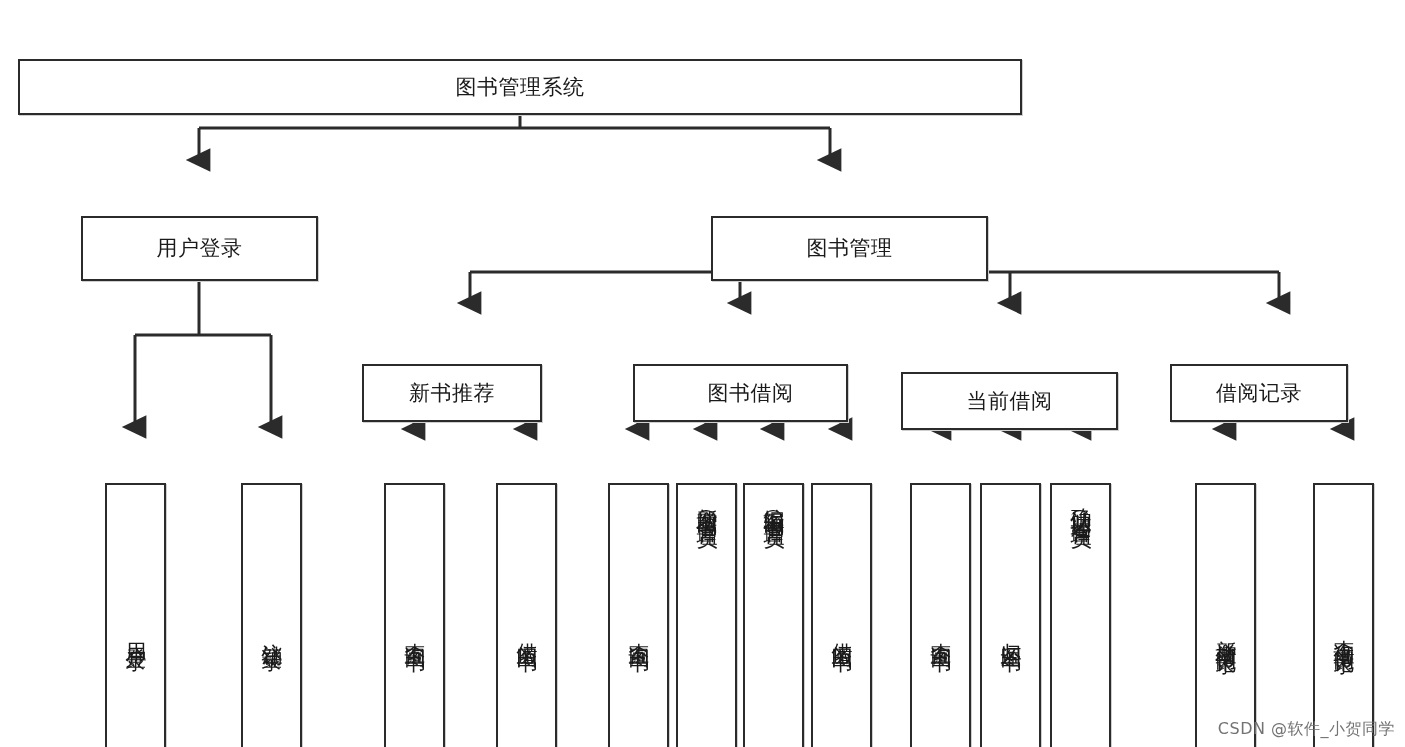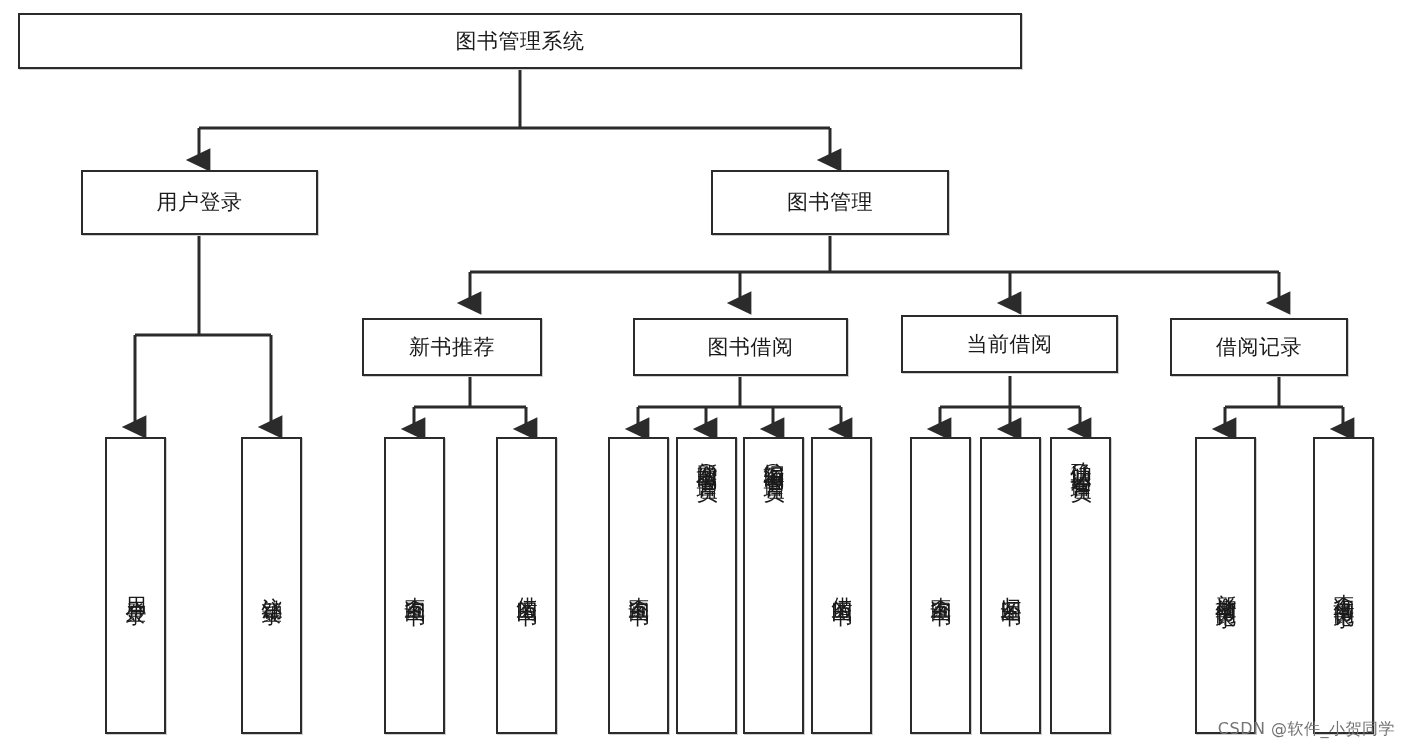--- a/index.html
+++ b/index.html
@@ -29,20 +29,21 @@
   .node {
     position: absolute;
     box-sizing: border-box;
     border: 2px solid #2b2b2b;
     background: #ffffff;
     display: flex;
     align-items: center;
     justify-content: center;
     color: #1a1a1a;
     box-shadow: 1px 1px 0 #cfcfcf;
+    margin-top: 46px;
   }
   .node .label {
     font-size: 21px;
     line-height: 1.15;
     letter-spacing: 0.5px;
     white-space: nowrap;
   }
   .node.leaf {
     align-items: flex-start;
     justify-content: center;
@@ -127,31 +128,31 @@
     </g>
   </svg>
 
   <div class="node" style="left:18px; top:13px; width:1004px; height:56px;">
     <span class="label">图书管理系统</span>
   </div>
 
   <div class="node" style="left:81px; top:170px; width:237px; height:65px;">
     <span class="label">用户登录</span>
   </div>
-  <div class="node" style="left:711px; top:170px; width:238px; height:65px;text-align:right;">
+  <div class="node" style="left:711px; top:170px; width:277px; height:65px;text-align:right;">
     <span class="label">图书管理</span>
   </div>
 
   <div class="node" style="left:362px; top:318px; width:180px; height:58px;">
     <span class="label">新书推荐</span>
   </div>
   <div class="node" style="left:633px; top:318px; width:215px; height:58px;padding-left:20px;">
     <span class="label">图书借阅</span>
   </div>
-  <div class="node" style="left:901px; top:315px; width:217px; height:58px;">
+  <div class="node" style="left:901px; top:326px; width:217px; height:58px;">
     <span class="label">当前借阅</span>
   </div>
   <div class="node" style="left:1170px; top:318px; width:178px; height:58px;text-align:center;">
     <span class="label">借阅记录</span>
   </div>
 
   <div class="node leaf centered" style="left:105px; top:437px; width:61px; height:297px;">
     <span class="label">用户登录</span>
   </div>
   <div class="node leaf centered" style="left:241px; top:437px; width:61px; height:297px;">

